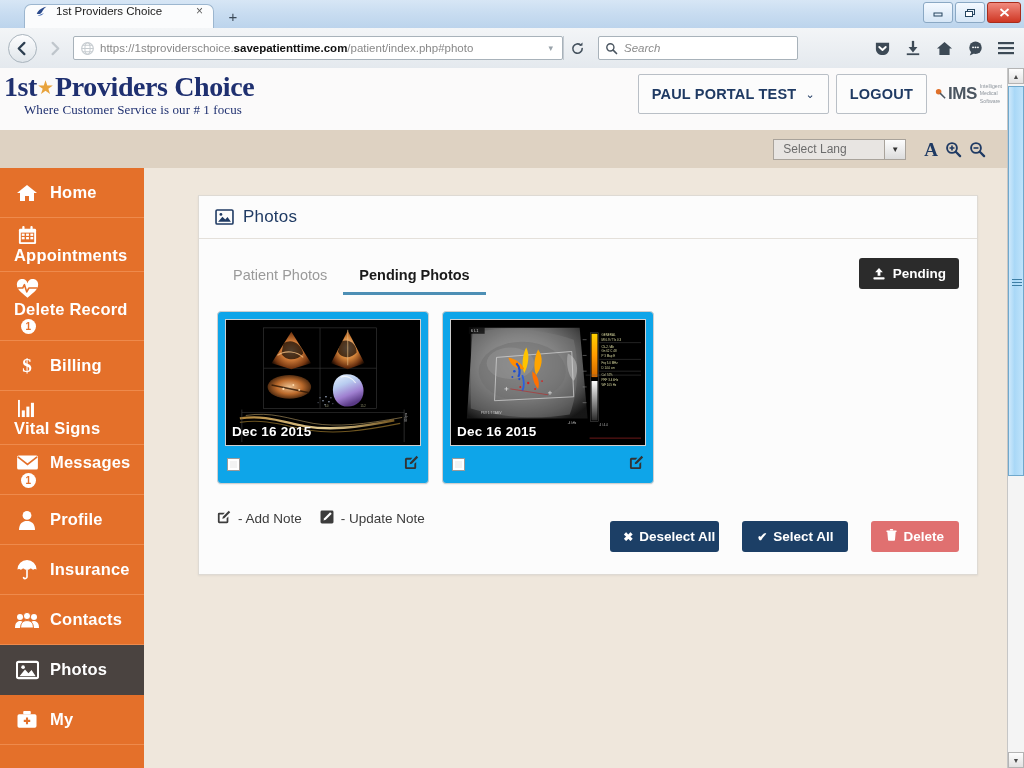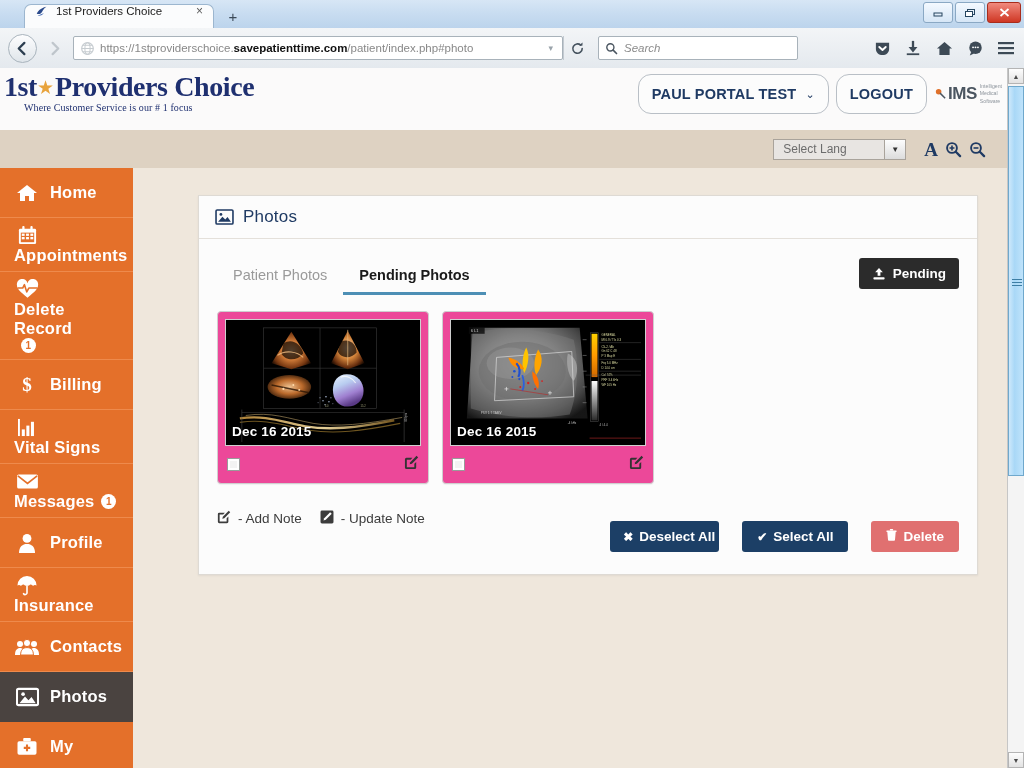--- a/index.html
+++ b/index.html
@@ -84,26 +84,26 @@
     position:absolute;left:0;top:68px;width:1008px;height:62px;background:#fbfafa;
   }
   .logo-wrap{position:absolute;left:4px;top:5px;}
   .logo-line{display:flex;align-items:center;}
   .logo-1st,.logo-rest{
     font-family:"Liberation Serif",serif;font-size:28px;color:#1f3070;font-weight:bold;
     letter-spacing:-.4px;line-height:1;
   }
   .logo-star{color:#e8a33d;font-size:19px;margin:0 1px 0 0;line-height:1;}
   .logo-tag{
-    font-family:"Liberation Serif",serif;font-size:10px;color:#1f3070;
+    font-family:"Liberation Serif",serif;font-size:13px;color:#1f3070;
     margin-top:1px;margin-left:20px;letter-spacing:.1px;
   }
   .hdr-right{position:absolute;right:0;top:6px;display:flex;align-items:center;}
   .hdr-btn{
-    height:38px;border:1px solid #b9bfc6;border-radius:13px;background:#fcfcfc;
+    height:38px;border:1px solid #b9bfc6;border-radius:2px;background:#fcfcfc;
     display:flex;align-items:center;padding:0 13px;margin-right:7px;
     font-size:14.5px;font-weight:bold;color:#1f3a63;letter-spacing:.2px;
   }
   .hdr-btn .caret{margin-left:9px;font-size:11px;font-weight:normal;}
   .ims-logo{display:flex;align-items:center;margin-right:6px;}
   .ims-mark{width:13px;height:13px;margin-right:1px;}
   .ims-txt{font-size:17px;font-weight:bold;color:#4b5560;letter-spacing:-.5px;}
   .ims-sub{font-size:5.2px;color:#8d949c;line-height:1.45;margin-left:3px;}
 
   .lang-strip{
@@ -118,21 +118,21 @@
   .lang-arrow{
     width:22px;height:21px;margin-left:-1px;background:linear-gradient(to bottom,#fdfdfd,#dcdcdc);
     border:1px solid #a9a39b;display:flex;align-items:center;justify-content:center;
     font-size:8px;color:#333;box-sizing:border-box;
   }
   .zoom-icons{display:flex;align-items:center;gap:7px;margin:0 22px 0 18px;color:#1f3a63;}
   .zf{font-family:"Liberation Serif",serif;font-size:19px;font-weight:bold;line-height:1;}
 
   
   .sidebar{
-    position:absolute;left:0;top:168px;width:133px;height:600px;background:#e4702a;
+    position:absolute;left:0;top:168px;width:144px;height:600px;background:#e4702a;
     overflow:hidden;
   }
   .nav-item{
     display:flex;align-items:center;flex-wrap:wrap;min-height:50px;
     border-bottom:1px solid #ee8a4c;padding:6px 10px 6px 14px;box-sizing:border-box;
     color:#fff;font-size:16.5px;font-weight:bold;letter-spacing:.2px;
   }
   .nav-item.active{background:#4a4340;border-bottom-color:#4a4340;}
   .nav-ico{
     width:26px;min-width:26px;height:22px;display:flex;align-items:center;
@@ -171,21 +171,21 @@
     content:"";position:absolute;left:0;right:0;bottom:0;height:3px;background:#4d8fb5;
   }
   .upload-btn{
     margin-left:auto;margin-bottom:6px;background:#2b2b2b;color:#fff;border-radius:3px;
     height:31px;display:flex;align-items:center;padding:0 13px;font-size:13.5px;font-weight:bold;
   }
   .upload-btn .ic{margin-right:7px;display:flex;}
 
   .cards{display:flex;gap:13px;margin-top:16px;}
   .card{
-    width:212px;border:1px solid #cfcfcf;border-radius:4px;background:#ec4899;padding:7px;
+    width:212px;border:1px solid #cfcfcf;border-radius:4px;background:#0ea5e9;padding:7px;
     box-sizing:border-box;box-shadow:0 1px 1px rgba(0,0,0,.05);
   }
   .thumb{
     position:relative;width:196px;height:127px;border:1px solid #cfcfcf;
     background:#000;overflow:hidden;box-sizing:border-box;
   }
   .thumb svg{display:block;width:100%;height:100%;}
   .thumb-date{
     position:absolute;left:6px;bottom:6px;color:#fff;font-size:13.5px;font-weight:bold;
     text-shadow:0 1px 2px #000;letter-spacing:.2px;

